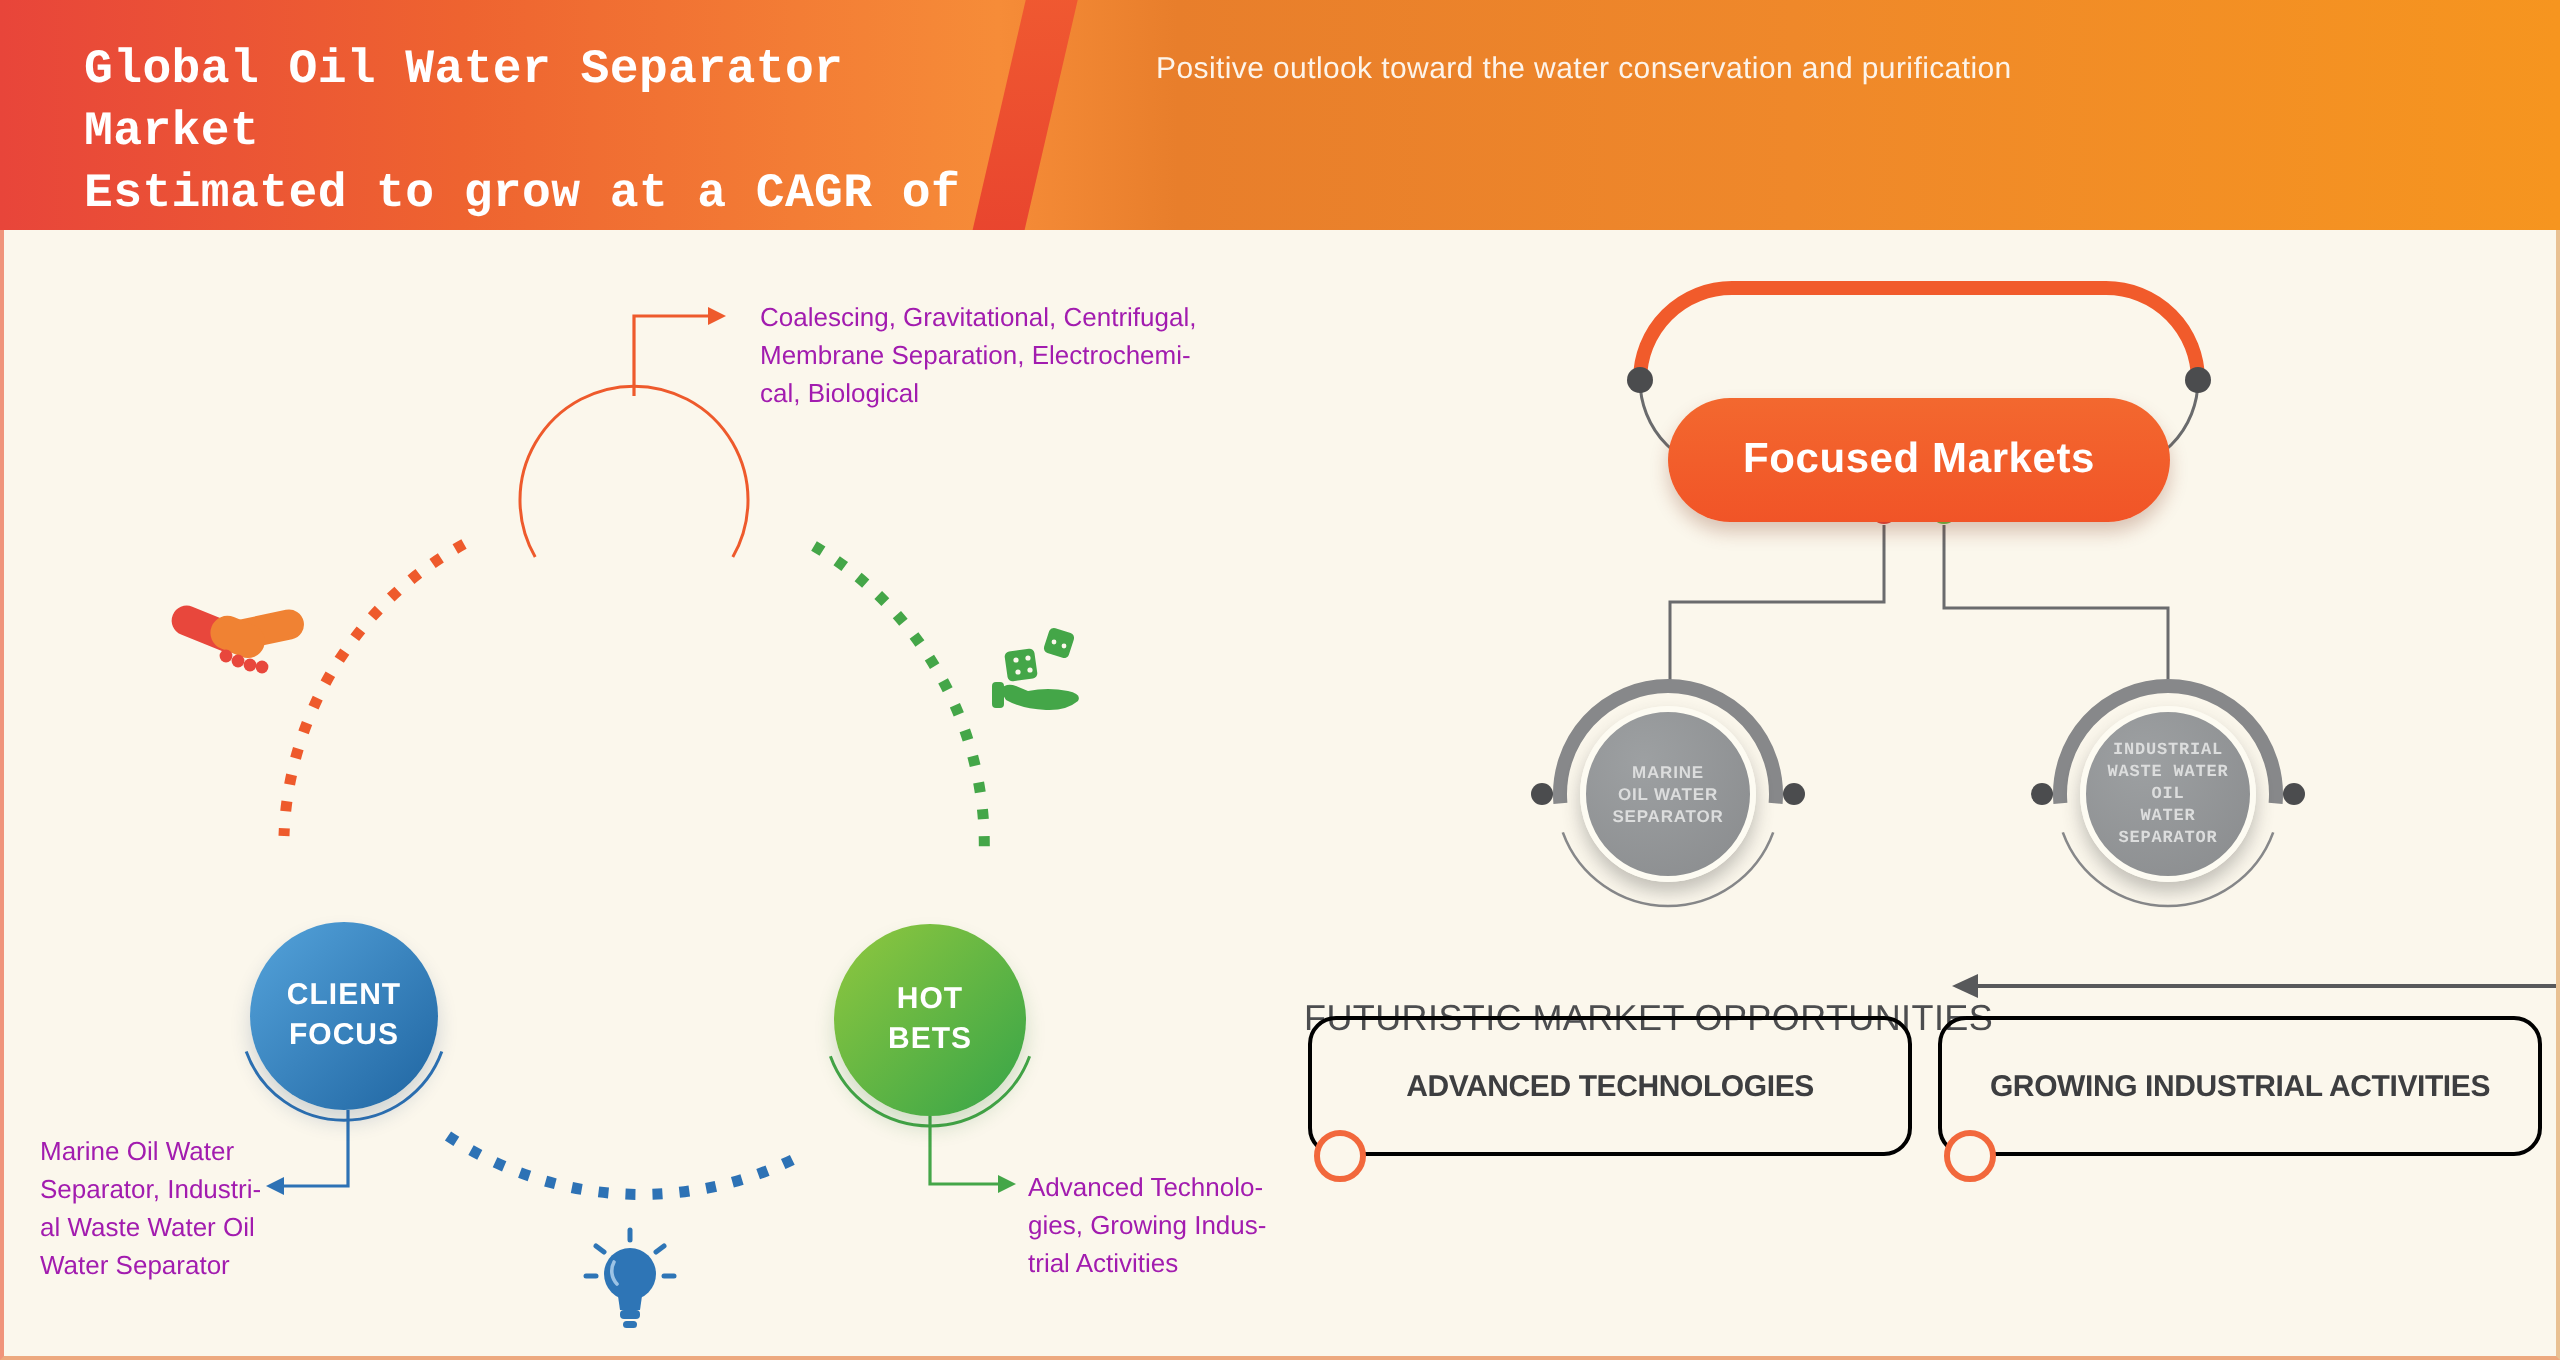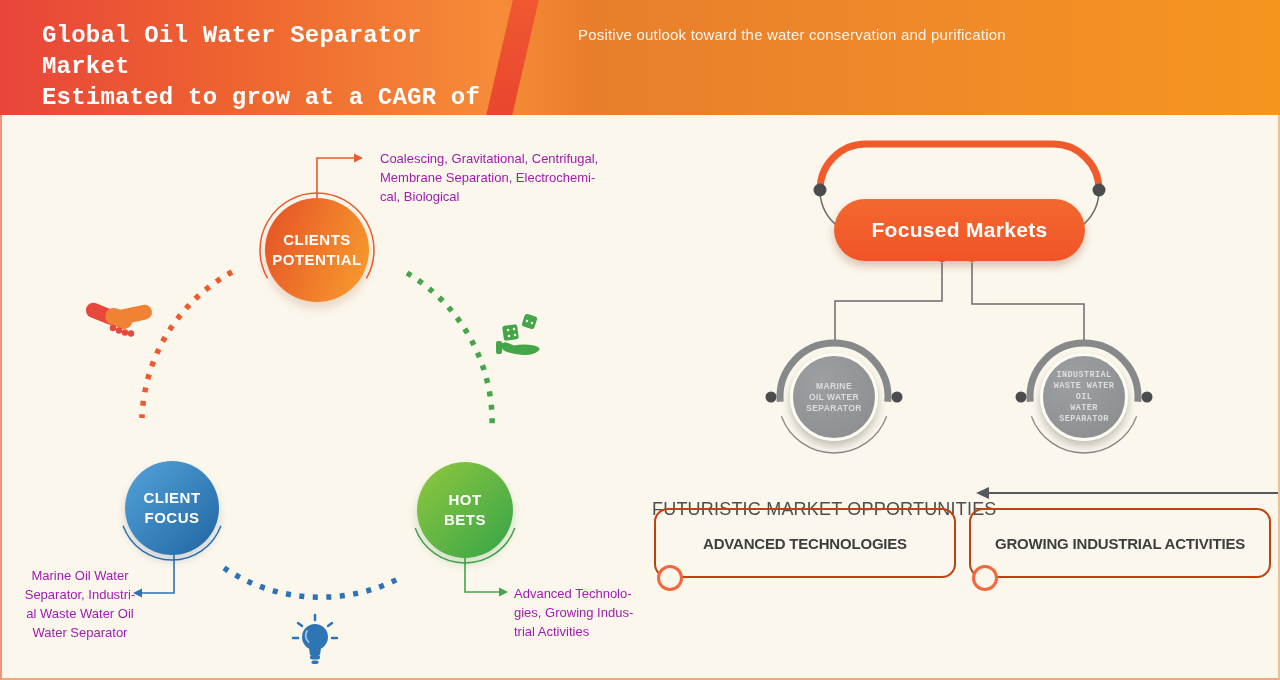--- a/index.html
+++ b/index.html
@@ -27,41 +27,41 @@
     color:#fff; font-weight:600; text-align:center; white-space:pre-line; letter-spacing:0.5px; }
   .bubble-clients { left:263px; top:83px; width:104px; height:104px; font-size:15px; line-height:20px;
     background:linear-gradient(110deg,#e65427 5%,#f89b2d 95%); box-shadow:0 6px 10px rgba(150,60,10,0.18); }
   .bubble-focus { left:123px; top:346px; width:94px; height:94px; font-size:15px; line-height:20px;
     background:linear-gradient(135deg,#52a0d8 5%,#2268a4 95%); box-shadow:0 6px 10px rgba(20,60,110,0.18); }
   .bubble-hot { left:415px; top:347px; width:96px; height:96px; font-size:15px; line-height:20px;
     background:linear-gradient(135deg,#8cc63f 5%,#3aa648 95%); box-shadow:0 6px 10px rgba(30,110,40,0.18); }
 
   .annotation { position:absolute; color:#a21caf; font-size:13px; line-height:19px; white-space:pre-line; }
   .ann-clients { left:378px; top:34px; width:250px; }
-  .ann-focus  { left:18px;  top:451px; width:120px; text-align:center; }
+  .ann-focus  { left:18px;  top:451px; width:120px; text-align:left; }
   .ann-hot    { left:512px; top:469px; width:150px; }
 
   
   .pill { position:absolute; left:832px; top:44px; width:251px; height:62px; border-radius:31px;
     background:linear-gradient(180deg,#f3682f,#f15427); display:flex; align-items:center; justify-content:center;
     color:#fff; font-size:21px; font-weight:700; letter-spacing:0.3px; box-shadow:0 5px 9px rgba(120,40,10,0.25);margin-top:40px; }
 
   
   .market-node { position:absolute; width:88px; height:88px; border-radius:50%;
     background:radial-gradient(circle at 35% 30%, #9da0a2, #898b8d);
     border:3px solid #fdfbf2; box-shadow:0 5px 9px rgba(60,60,60,0.3);
     display:flex; align-items:center; justify-content:center; text-align:center;
     color:#dcdddd; font-size:8.5px; font-weight:600; line-height:11px; letter-spacing:0.4px; white-space:pre-line; }
   .market-1 { left:788px; top:238px; }
   .market-2 { left:1038px; top:238px;font-family:Liberation Mono, monospace; }
 
   
   .opp-heading { position:absolute; left:650px; top:384px; color:#4c4d4f;
     font-size:18px; font-weight:500; letter-spacing:0.2px; }
-  .opp-box { position:absolute; top:393px; width:302px; height:70px; border:2px solid #c2410c; border-radius:14px;
+  .opp-box { position:absolute; top:393px; width:302px; height:70px; border:2px solid #000000; border-radius:14px;
     display:flex; align-items:center; justify-content:center; color:#3d3e40; font-size:15px; font-weight:700; letter-spacing:-0.2px; }
   .opp-box-1 { left:652px; }
   .opp-box-2 { left:967px; }
   .opp-ring { position:absolute; top:450px; width:26px; height:26px; border-radius:50%;
     border:3px solid #f2683c; background:#fbf7ec; }
   .opp-ring-1 { left:655px; }
   .opp-ring-2 { left:970px; }
 </style>
 </head>
 <body>
@@ -149,24 +149,20 @@
       <path d="M1029.4,301.2 A56,56 0 0 0 1134.6,301.2" fill="none" stroke="#87888a" stroke-width="1.3"></path>
       <circle cx="769" cy="282" r="5.5" fill="#4b4c4e"></circle>
       <circle cx="895" cy="282" r="5.5" fill="#4b4c4e"></circle>
       <circle cx="1019" cy="282" r="5.5" fill="#4b4c4e"></circle>
       <circle cx="1145" cy="282" r="5.5" fill="#4b4c4e"></circle>
 
       <line x1="1276" y1="378" x2="986" y2="378" stroke="#58595b" stroke-width="2"></line>
       <polygon points="987,372 974,378 987,384" fill="#58595b"></polygon>
     </svg>
 
-    <div class="bubble bubble-clients">
-      <span>CLIENTS
-POTENTIAL</span>
-    </div>
     <div class="bubble bubble-focus">
       <span>CLIENT
 FOCUS</span>
     </div>
     <div class="bubble bubble-hot">
       <span>HOT
 BETS</span>
     </div>
 
     <div class="annotation ann-clients">Coalescing, Gravitational, Centrifugal,

